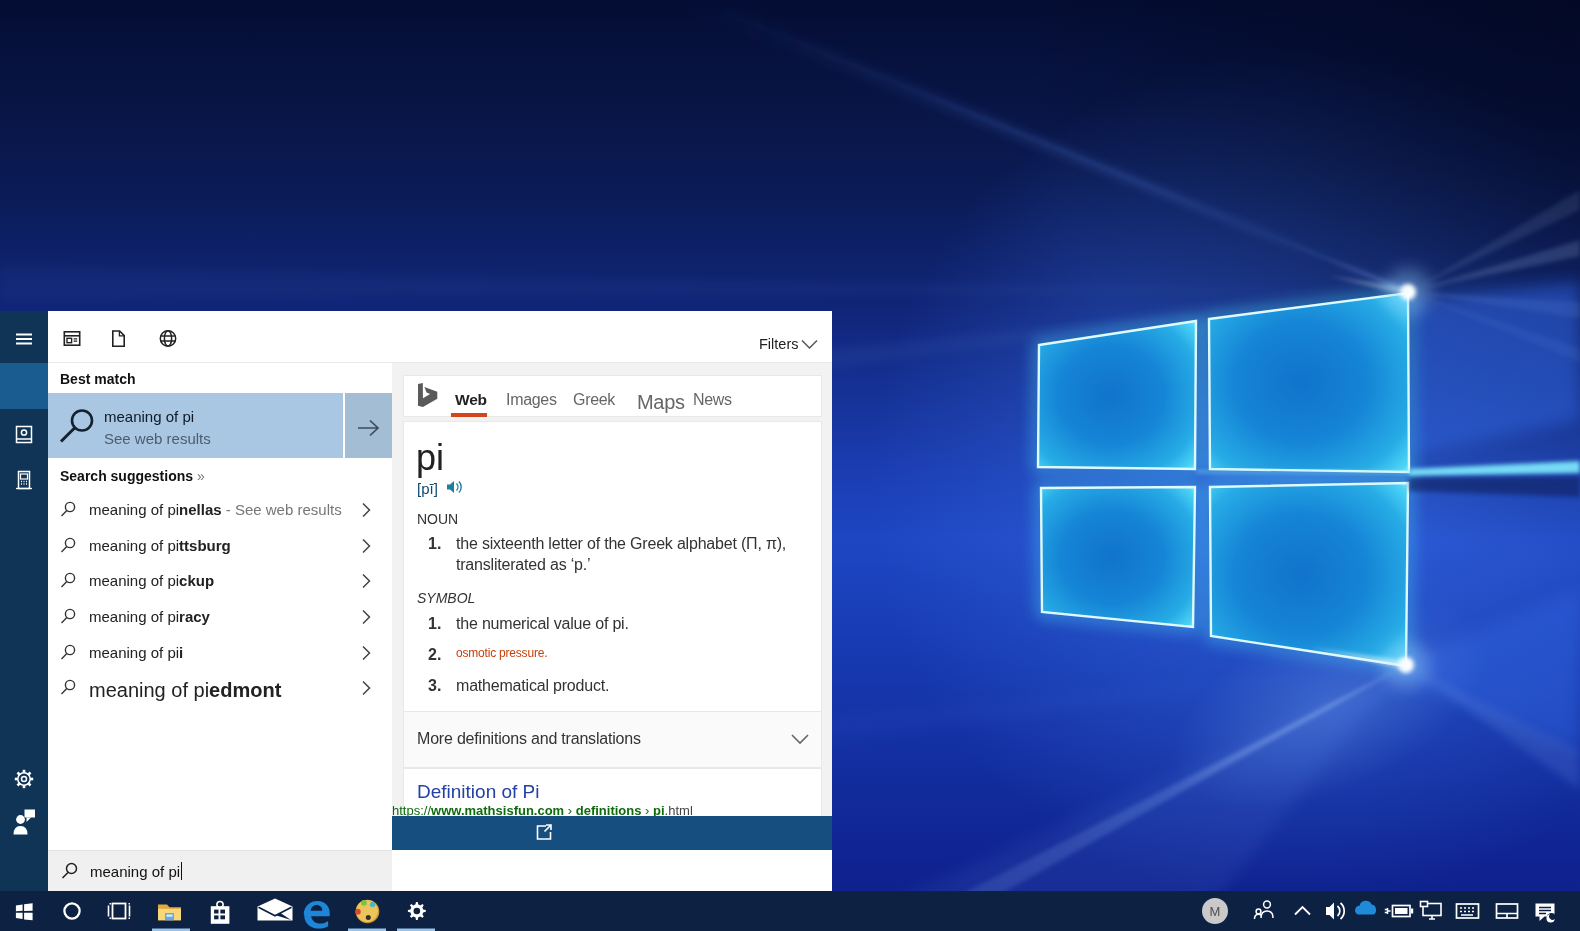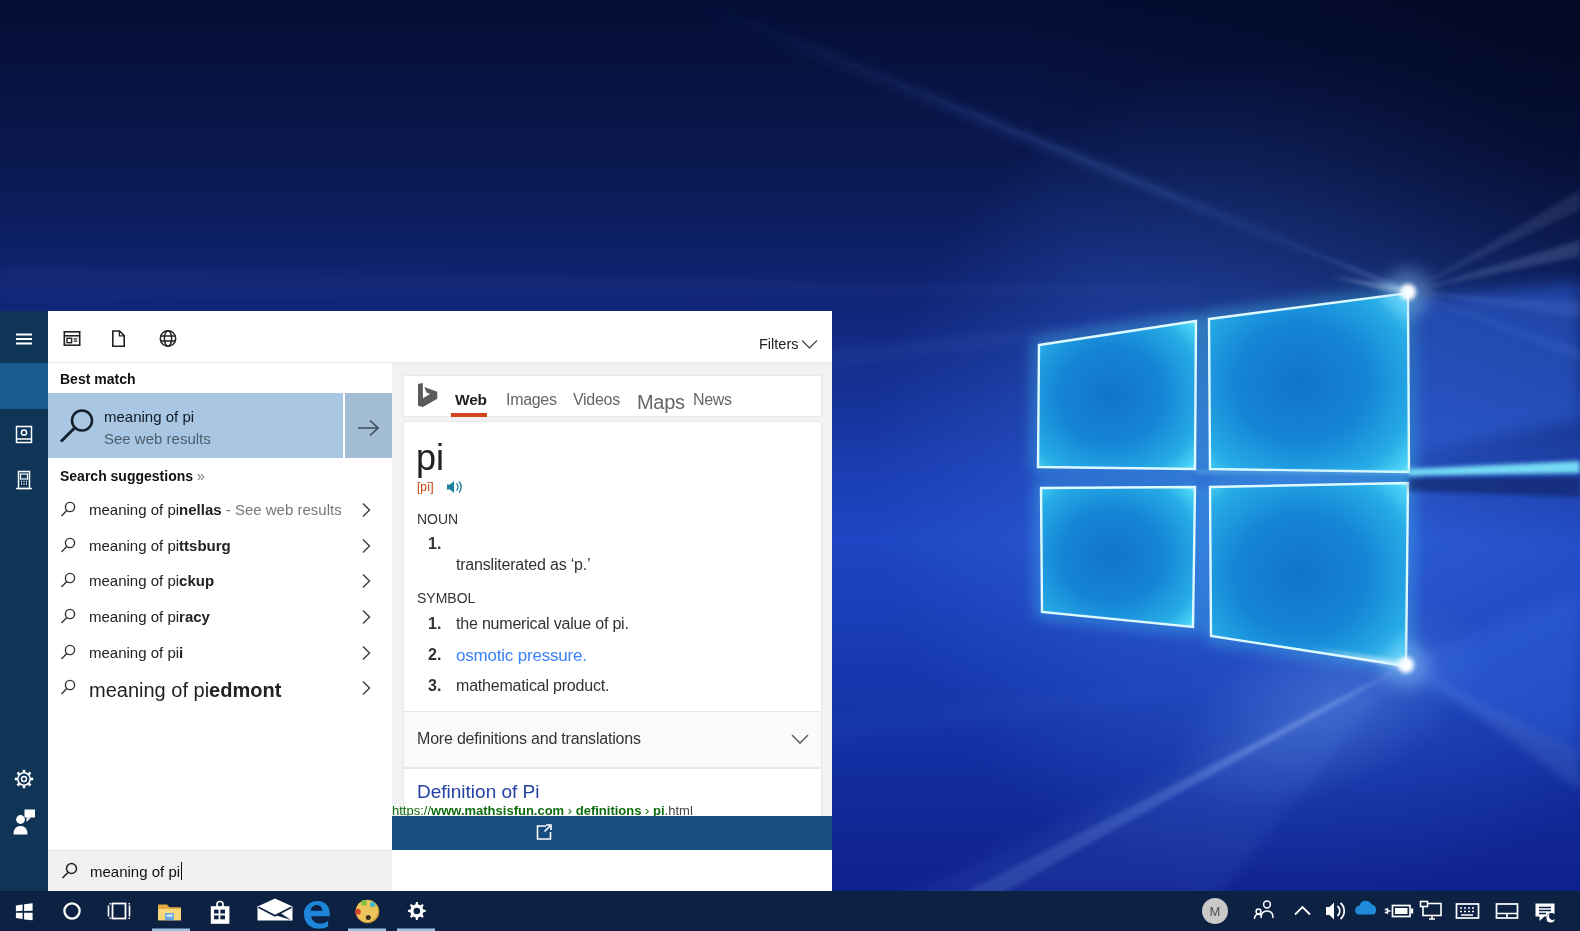--- a/index.html
+++ b/index.html
@@ -254,40 +254,41 @@
       <path d="M8,11.5 L2.5,17" stroke="#222" stroke-width="1.6" fill="none"></path>
     </svg>
     <div class="txt" style="left:90px;top:551px;font-size:15px;color:#111;">meaning of pi<span style="display:inline-block;width:1px;height:18px;background:#111;vertical-align:-3px;margin-left:1px;"></span></div>
 
     <div class="txt" style="left:403px;top:64px;width:419px;height:42px;background:#fff;border:1px solid #e8e8e8;"></div>
     <svg class="txt" style="left:418px;top:72px" width="20" height="26" viewBox="0 0 17 22">
       <path d="M0,0.9 L4.1,0 L4.2,12.9 L10.3,9.4 L7.3,8 L5.4,3.4 L16.4,7.4 L16.4,13.3 L4.2,20.4 L0,19.2 Z" fill="#5a5a5a"></path>
     </svg>
     <div class="txt" style="left:455px;top:80px;font-size:15.5px;color:#222;font-weight:bold;letter-spacing:-0.2px;">Web</div>
     <div class="txt" style="left:506px;top:80px;font-size:16px;color:#666;letter-spacing:-0.3px;">Images</div>
-    <div class="txt" style="left:573px;top:80px;font-size:16px;color:#666;letter-spacing:-0.3px;">Videos</div>
+    <div class="txt" style="left:573px;top:80px;font-size:16px;color:#666;letter-spacing:-0.3px;">Greek</div>
     <div class="txt" style="left:637px;top:80px;font-size:20px;color:#666;letter-spacing:-0.3px;">Maps</div>
     <div class="txt" style="left:693px;top:80px;font-size:16px;color:#666;letter-spacing:-0.3px;">News</div>
     <div class="txt" style="left:451px;top:102px;width:36px;height:4px;background:#d3451d;"></div>
 
     <div class="txt" style="left:403px;top:110px;width:419px;height:347px;background:#fff;border:1px solid #e8e8e8;"></div>
     <div class="txt" style="left:416px;top:126px;font-size:36px;color:#222;">pi</div>
-    <div class="txt" style="left:417px;top:169px;font-size:12px;color:#c2410c;">[pī]</div>
+    <div class="txt" style="left:417px;top:169px;font-size:15px;color:#0c4a6e;">[pī]</div>
     <svg class="txt" style="left:446px;top:168px" width="18" height="16" viewBox="0 0 18 16">
       <path d="M1,5.5 h3 l4,-3.5 v12 l-4,-3.5 h-3 z" fill="#1e7f9e"></path>
       <path d="M10.5,4.5 a5,5 0 0 1 0,7 M13,2.5 a8,8 0 0 1 0,11" stroke="#1e7f9e" stroke-width="1.4" fill="none"></path>
     </svg>
     <div class="txt" style="left:417px;top:200px;font-size:14px;color:#333;">NOUN</div>
     <div class="txt" style="left:428px;top:224px;font-size:16px;color:#333;font-weight:bold;">1.</div>
+    <div class="txt" style="left:456px;top:224px;font-size:16px;color:#333;letter-spacing:-0.2px;">the sixteenth letter of the Greek alphabet (Π, π),</div>
     <div class="txt" style="left:456px;top:245px;font-size:16px;color:#333;letter-spacing:-0.2px;">transliterated as ‘p.’</div>
-    <div class="txt" style="left:417px;top:279px;font-size:14px;color:#333;">SYMBOL</div>
+    <div class="txt" style="left:417px;top:279px;font-size:14px;color:#333;font-style:italic;">SYMBOL</div>
     <div class="txt" style="left:428px;top:304px;font-size:16px;color:#333;font-weight:bold;">1.</div>
     <div class="txt" style="left:456px;top:304px;font-size:16px;color:#333;letter-spacing:-0.2px;">the numerical value of pi.</div>
     <div class="txt" style="left:428px;top:335px;font-size:16px;color:#333;font-weight:bold;">2.</div>
-    <div class="txt" style="left:456px;top:335px;font-size:17px;color:#3b82f6;letter-spacing:-0.2px;">osmotic pressure.</div>
+    <div class="txt" style="left:456px;top:335px;font-size:12px;color:#c2410c;letter-spacing:-0.2px;">osmotic pressure.</div>
     <div class="txt" style="left:428px;top:366px;font-size:16px;color:#333;font-weight:bold;">3.</div>
     <div class="txt" style="left:456px;top:366px;font-size:16px;color:#333;letter-spacing:-0.2px;">mathematical product.</div>
     <div class="txt" style="left:404px;top:400px;width:417px;height:56px;background:#fafafa;border-top:1px solid #e8e8e8;"></div>
     <div class="txt" style="left:417px;top:419px;font-size:16px;color:#333;letter-spacing:-0.2px;">More definitions and translations</div>
     <svg class="txt" style="left:790px;top:422px" width="20" height="14">
         <path d="M2,2 L10,10 L18,2" stroke="#666" stroke-width="1.6" fill="none"></path>
       </svg>
 
     <div class="txt" style="left:403px;top:457px;width:419px;height:123px;background:#fff;border:1px solid #e8e8e8;"></div>
     <div class="txt" style="left:417px;top:470px;font-size:19px;color:#2441a5;">Definition of Pi</div>

